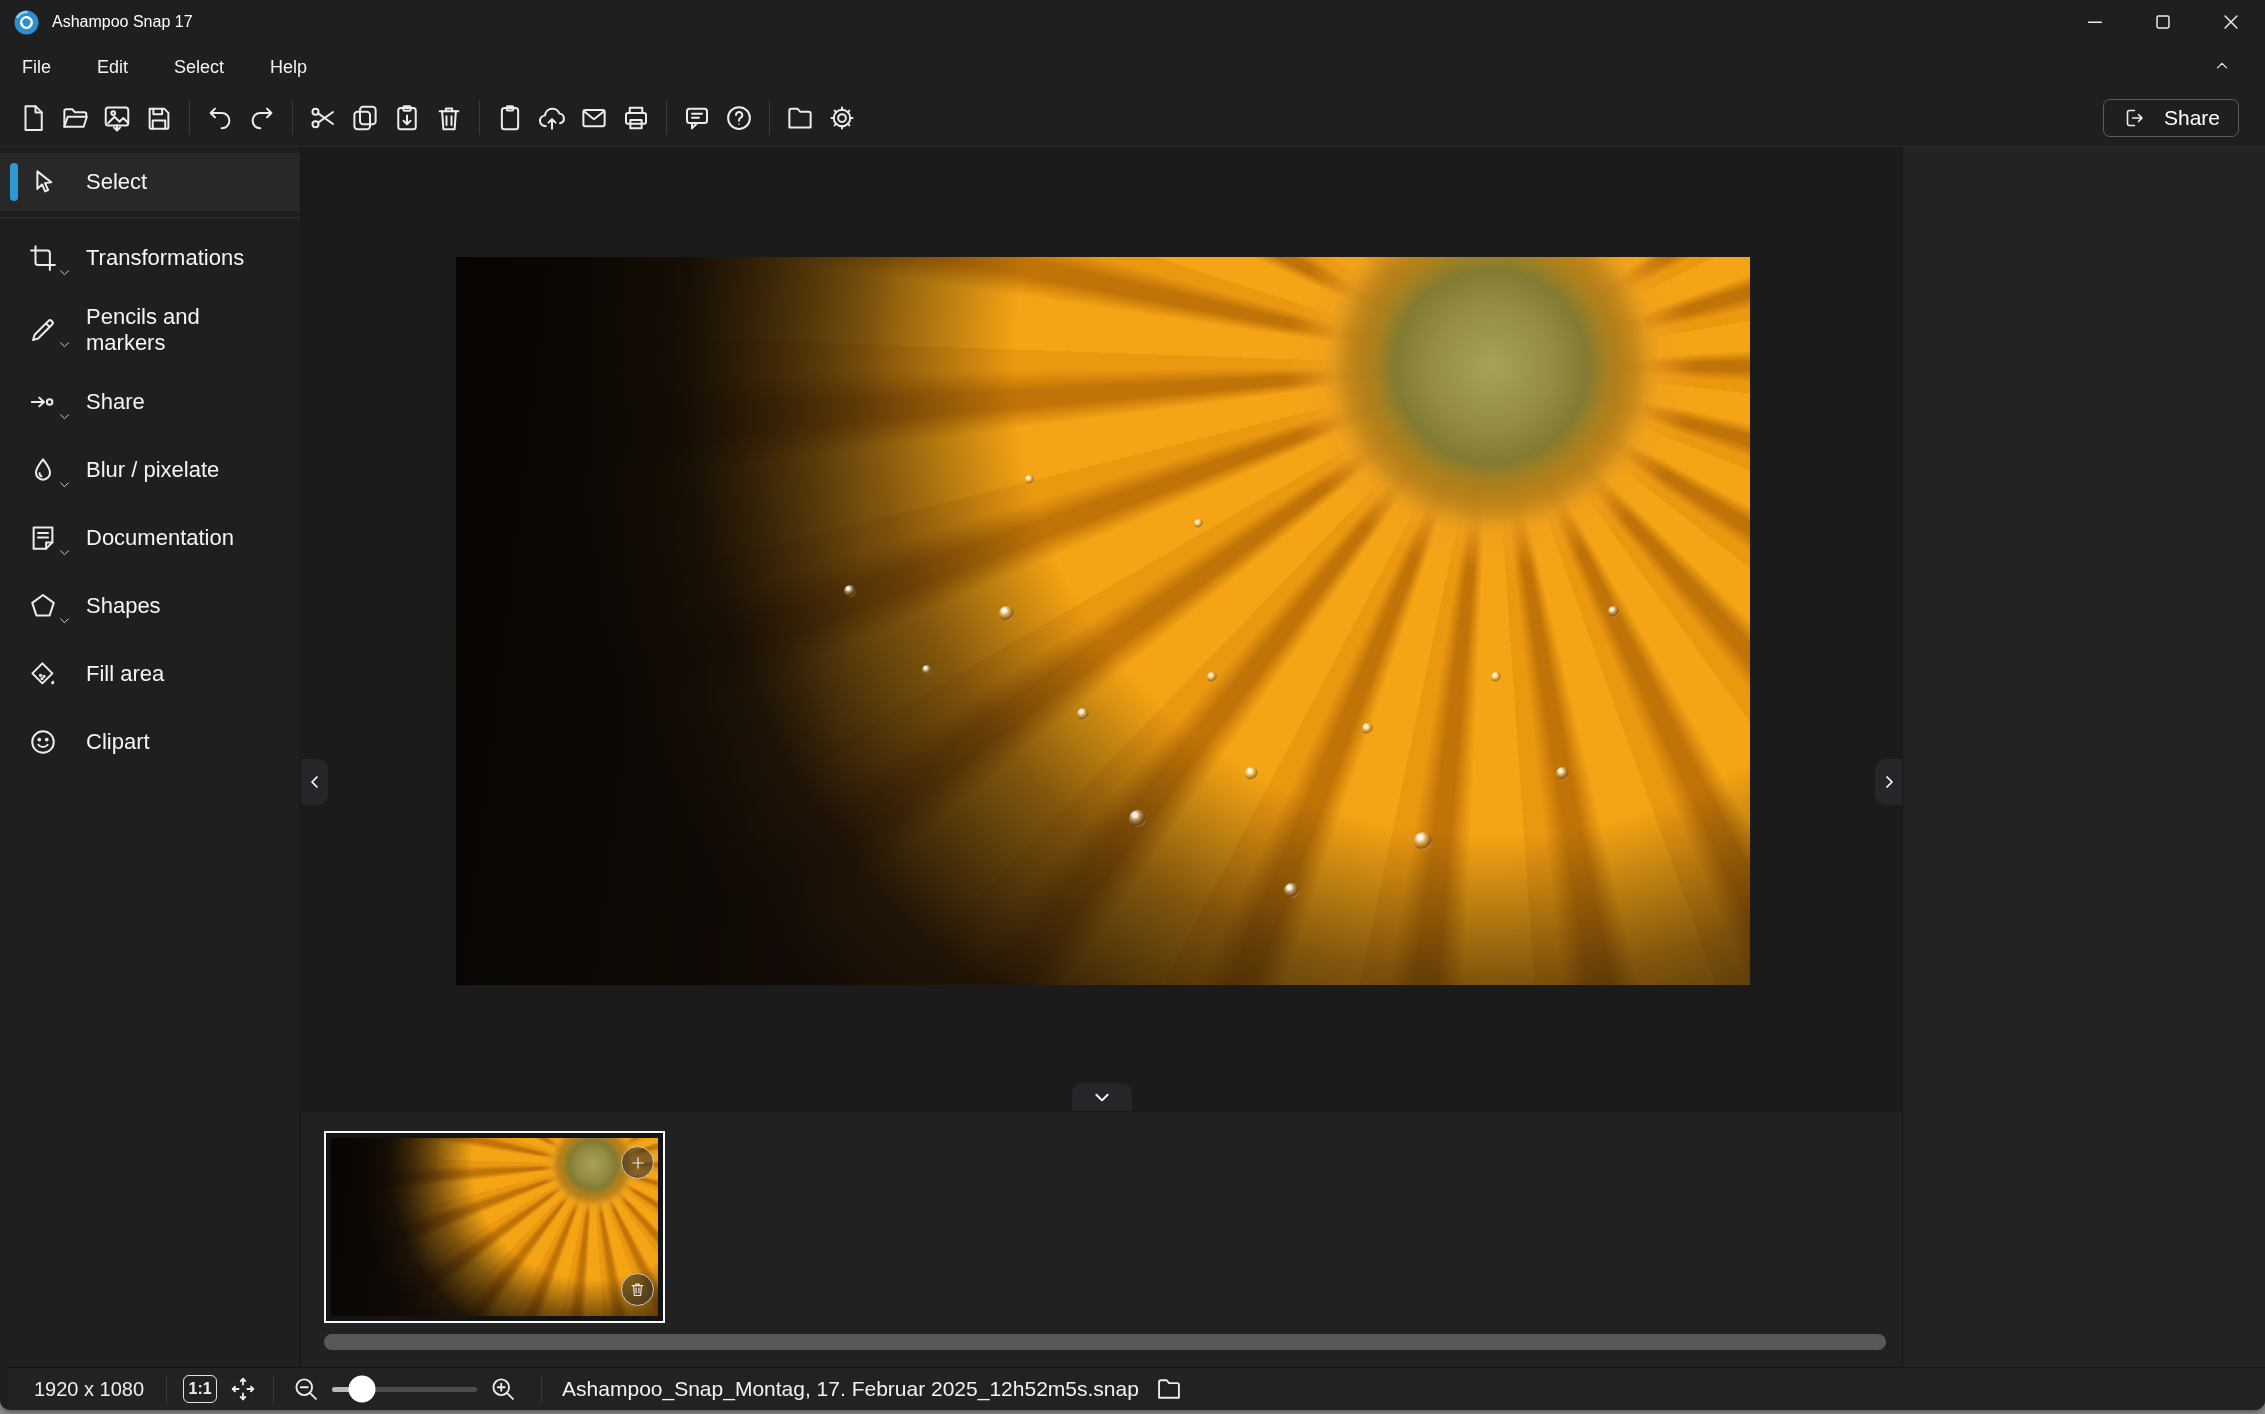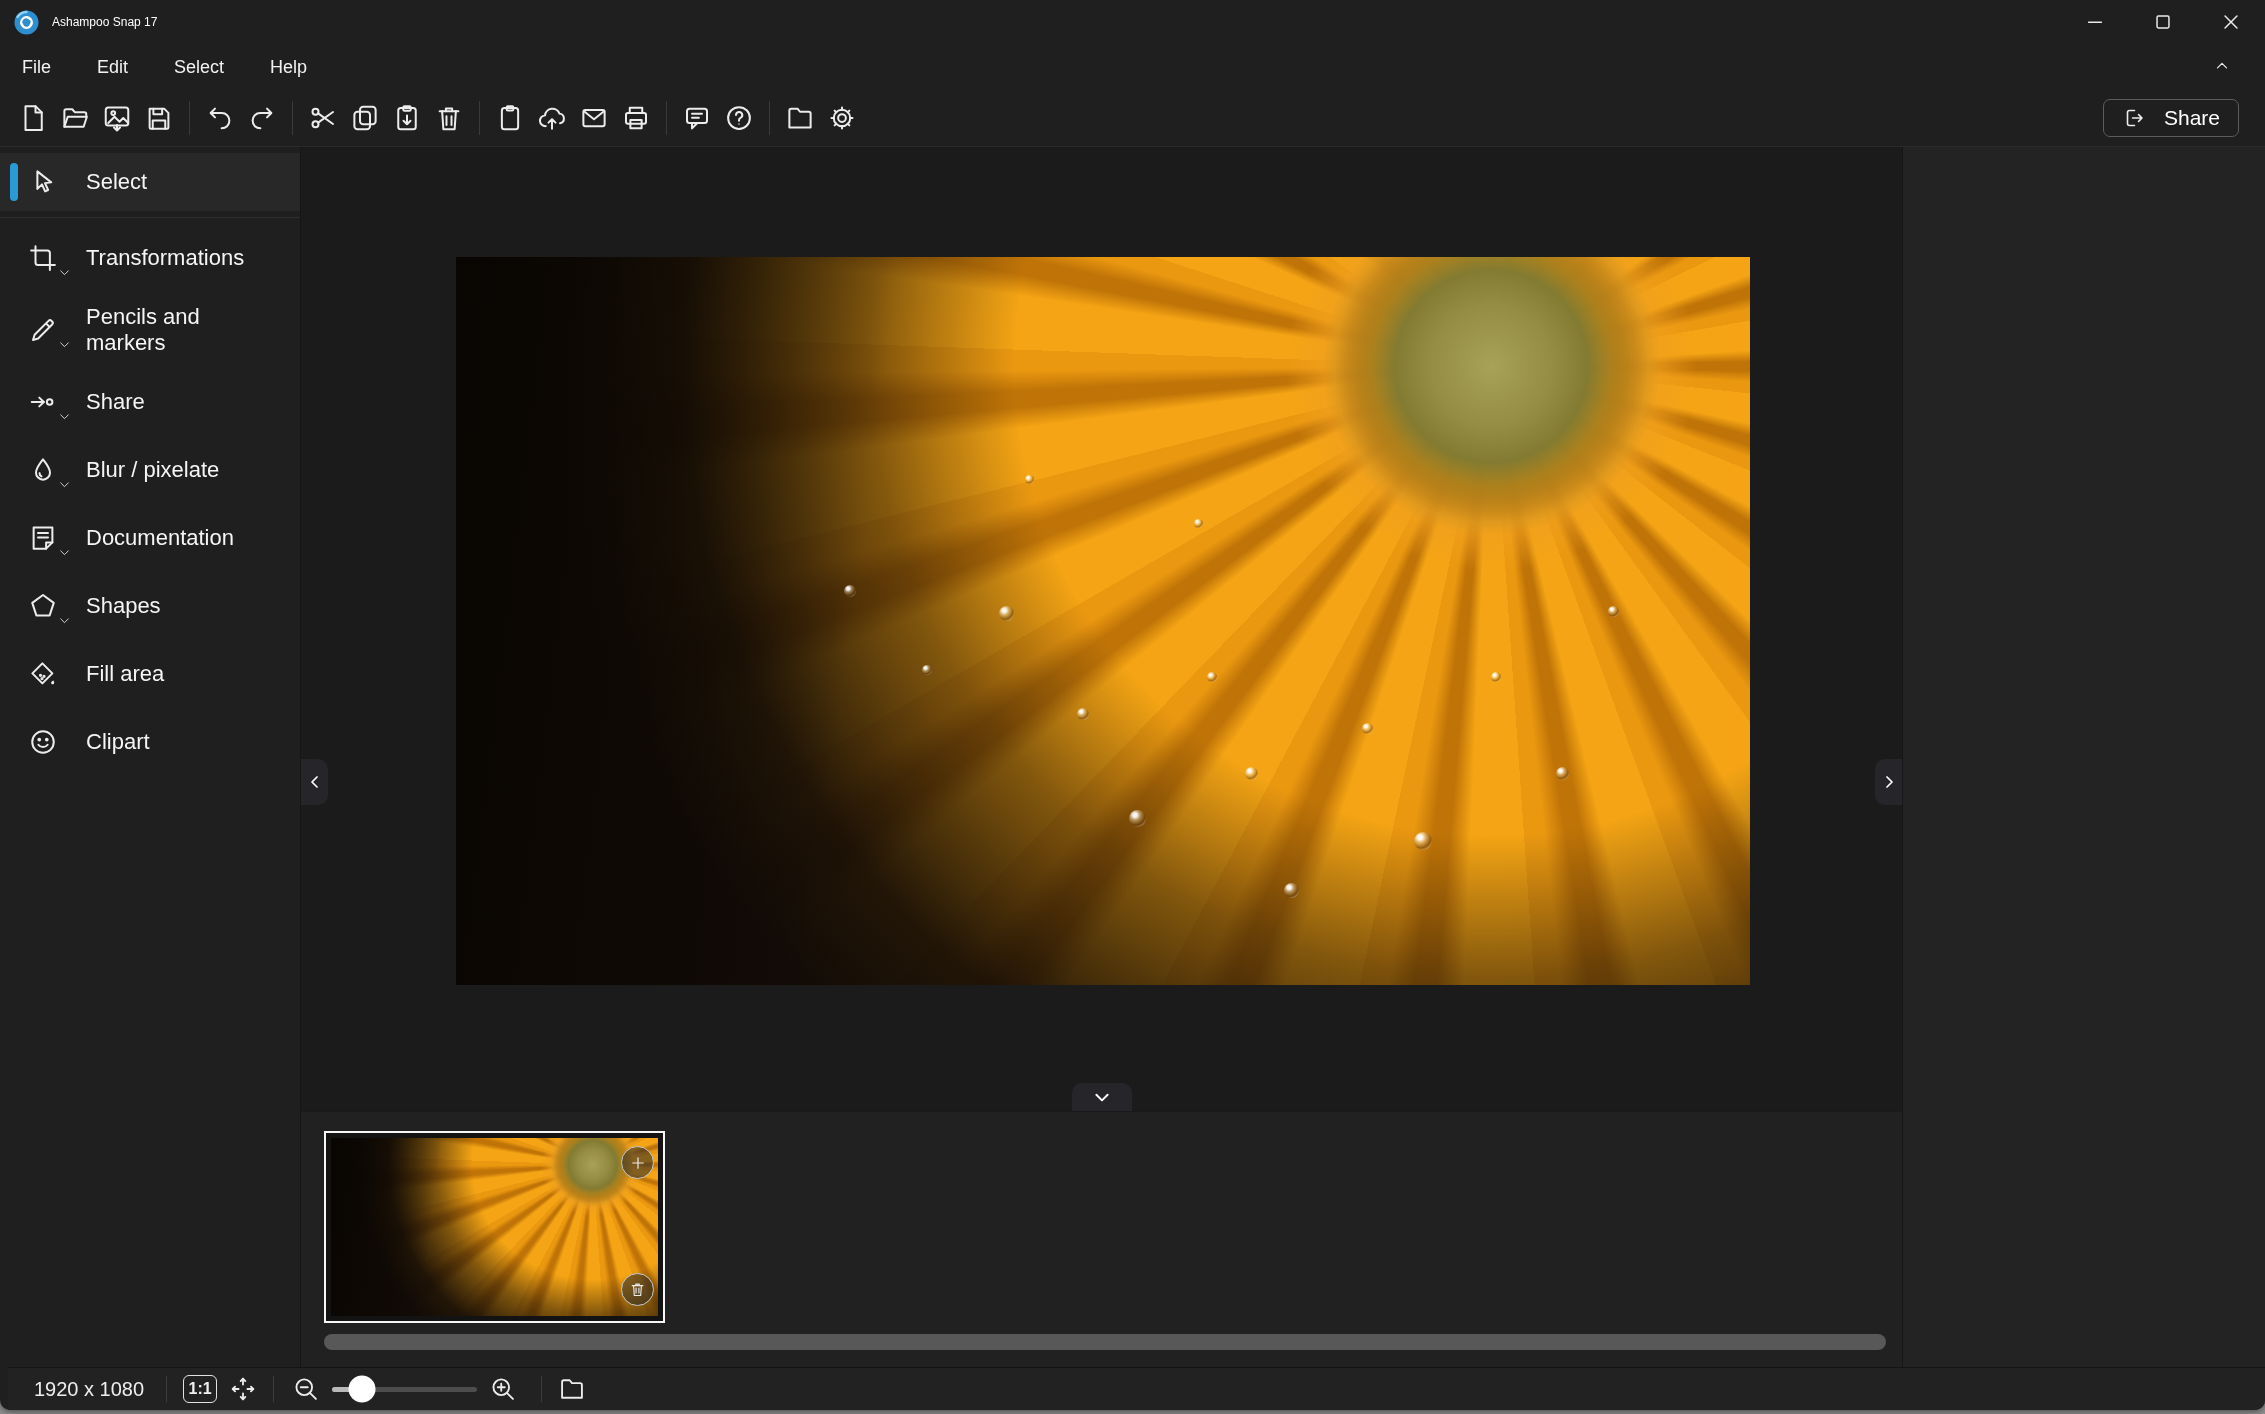--- a/index.html
+++ b/index.html
@@ -8,21 +8,21 @@
   .stage{position:relative;width:2265px;height:1414px;background:#8f8f8f;overflow:hidden;}
   .window{position:absolute;left:0;top:0;width:2265px;height:1410px;background:#1f1f1f;
           border-radius:0 0 10px 10px;overflow:hidden;display:flex;flex-direction:column;
           box-shadow:0 2px 6px rgba(0,0,0,.45);}
   svg{display:block;}
   .ic{stroke:#ececec;fill:none;stroke-width:1.6;stroke-linecap:round;stroke-linejoin:round;}
 
   
   .titlebar{height:44px;display:flex;align-items:center;background:#1f1f1f;flex:0 0 auto;}
   .title-left{display:flex;align-items:center;gap:12px;padding-left:13px;flex:1;}
-  .app-title{color:#ffffff;font-size:12px;}
+  .app-title{color:#ffffff;font-size:16px;}
   .win-controls{display:flex;height:44px;}
   .win-btn{width:68px;height:44px;background:transparent;border:0;display:flex;
            align-items:center;justify-content:center;color:#fff;cursor:pointer;}
 
   
   .menubar{height:46px;display:flex;align-items:center;background:#1f1f1f;position:relative;
            padding-left:6px;flex:0 0 auto;}
   .menu-item{color:#f2f2f2;font-size:18px;padding:5px 16px;margin-right:14px;border-radius:4px;cursor:pointer;}
   .menu-collapse{position:absolute;right:26px;top:6px;width:34px;height:32px;border:0;background:transparent;
                  display:flex;align-items:center;justify-content:center;cursor:pointer;}
@@ -484,20 +484,21 @@
       <div class="slider-thumb"></div>
     </div>
     <button class="sb-btn">
       <svg width="28" height="28" viewBox="0 0 24 24" class="ic" stroke-width="1.7">
             <circle cx="10.5" cy="10.5" r="6.7"></circle>
             <path d="M15.5 15.5l5 5"></path>
             <path d="M7.5 10.5h6M10.5 7.5v6"></path>
           </svg>
     </button>
     <div class="sb-sep" style="margin-left:24px;"></div>
+    <span class="filename">Ashampoo_Snap_Montag, 17. Februar 2025_12h52m5s.snap</span>
     <button class="sb-btn" style="margin-left:16px;">
       <svg width="28" height="28" viewBox="0 0 24 24" class="ic" stroke-width="1.7">
             <path d="M3.5 19.5V6A1.5 1.5 0 0 1 5 4.5h5l2 2.5h7A1.5 1.5 0 0 1 20.5 8.5v11z"></path>
           </svg>
     </button>
   </div>
 
 </div>
 </div>
 

